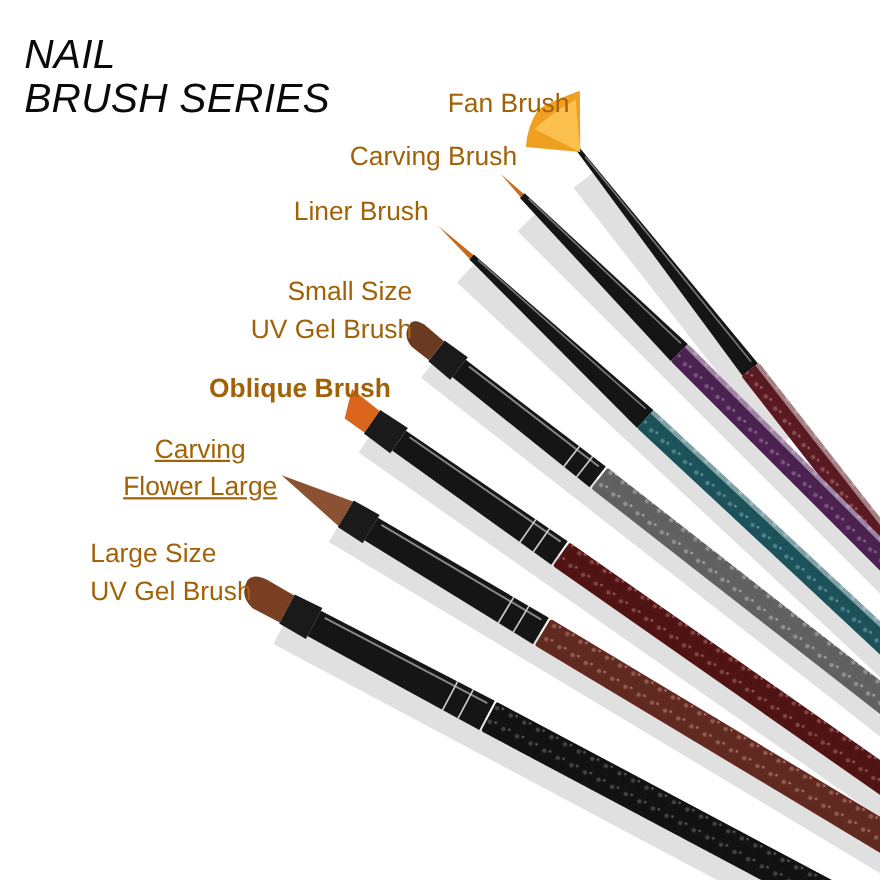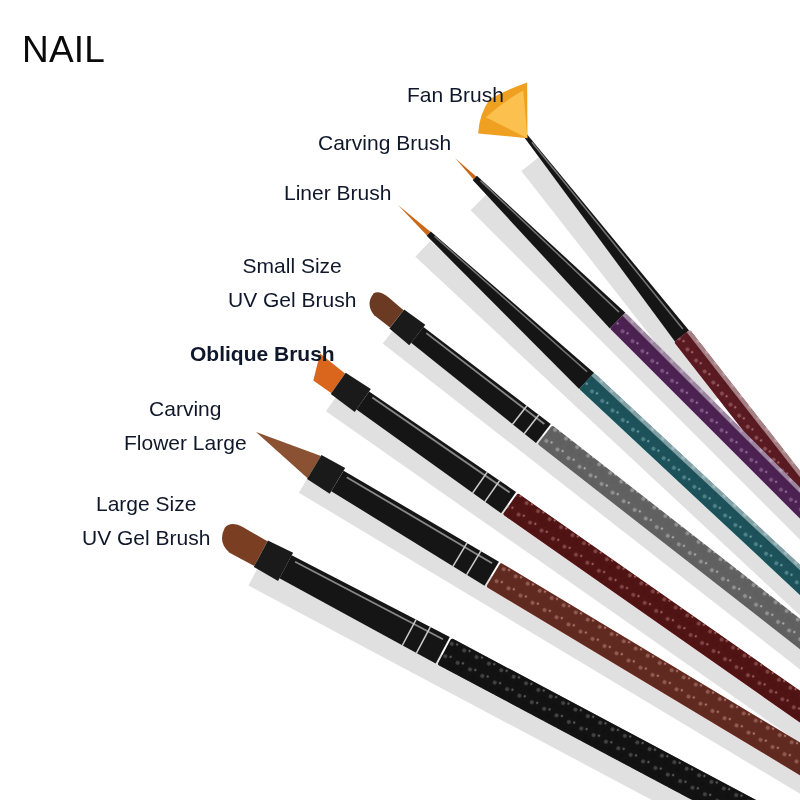--- a/index.html
+++ b/index.html
@@ -1,26 +1,27 @@
 <!DOCTYPE html>
 <html><head>
 <meta charset="utf-8">
 <style>
   html,body{margin:0;padding:0;background:#fff;}
   body{width:800px;height:800px;position:relative;overflow:hidden;font-family:"Liberation Sans",sans-serif;color:#111;}
   .title{position:absolute;left:22px;top:30px;font-size:37px;line-height:40px;font-weight:400;letter-spacing:0.2px;color:#0a0a0a;}
-  .title div{white-space:nowrap;}
-  .label{position:absolute;font-size:21px;line-height:20px;color:#0f172a;white-space:nowrap;text-align:right;}
+  .title div{white-space:nowrap;font-style:italic;}
+  .label{position:absolute;font-size:24px;line-height:20px;color:#a16207;white-space:nowrap;text-align:right;}
   svg.scene{position:absolute;left:0;top:0;}
 </style>
 </head>
 <body>
 
 <div class="title">
   <div>NAIL</div>
+  <div>BRUSH SERIES</div>
 </div>
 
 <svg class="scene" width="800" height="800" viewBox="0 0 800 800">
   <defs>
     <pattern id="glitter" width="14" height="14" patternUnits="userSpaceOnUse">
       <rect width="14" height="14" fill="currentColor"></rect>
       <circle cx="3" cy="4" r="2" fill="#fff" opacity=".35"></circle>
       <circle cx="10" cy="9" r="2.4" fill="#000" opacity=".18"></circle>
       <circle cx="8" cy="2" r="1.2" fill="#fff" opacity=".5"></circle>
       <circle cx="2" cy="11" r="1.5" fill="#000" opacity=".15"></circle>
@@ -106,30 +107,30 @@
     <rect x="252" y="-15" width="460" height="30" rx="2" fill="url(#glitter)" style="color:#141414" opacity=".6"></rect>
   </g>
 </svg>
 
 <div class="label" style="left:407px;top:85px;">
   <div>Fan Brush</div>
 </div>
 <div class="label" style="left:318px;top:133px;">
   <div>Carving Brush</div>
 </div>
-<div class="label" style="left:284px;top:183px;">
+<div class="label" style="left:267px;top:183px;">
   <div>Liner Brush</div>
 </div>
 <div class="label" style="left:228px;top:256px;">
-  <div style="text-align:center;margin-bottom:14px;">Small Size</div>
+  <div style="text-align:right;margin-bottom:14px;">Small Size</div>
   <div>UV Gel Brush</div>
 </div>
 <div class="label" style="left:190px;top:344px;font-weight:bold;">
   <div>Oblique Brush</div>
 </div>
-<div class="label" style="left:124px;top:399px;">
+<div class="label" style="left:112px;top:399px;text-decoration:underline;">
   <div style="text-align:center;margin-bottom:14px;">Carving</div>
   <div>Flower Large</div>
 </div>
 <div class="label" style="left:82px;top:494px;">
-  <div style="text-align:center;margin-bottom:14px;">Large Size</div>
+  <div style="text-align:left;margin-bottom:14px;">Large Size</div>
   <div>UV Gel Brush</div>
 </div>
 
 </body></html>

